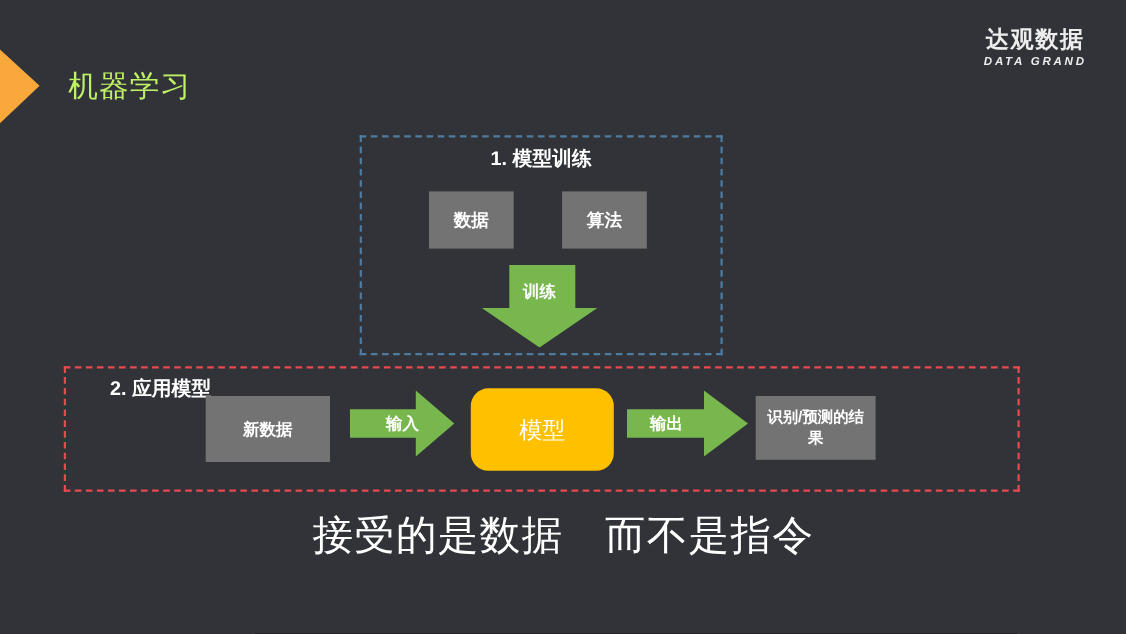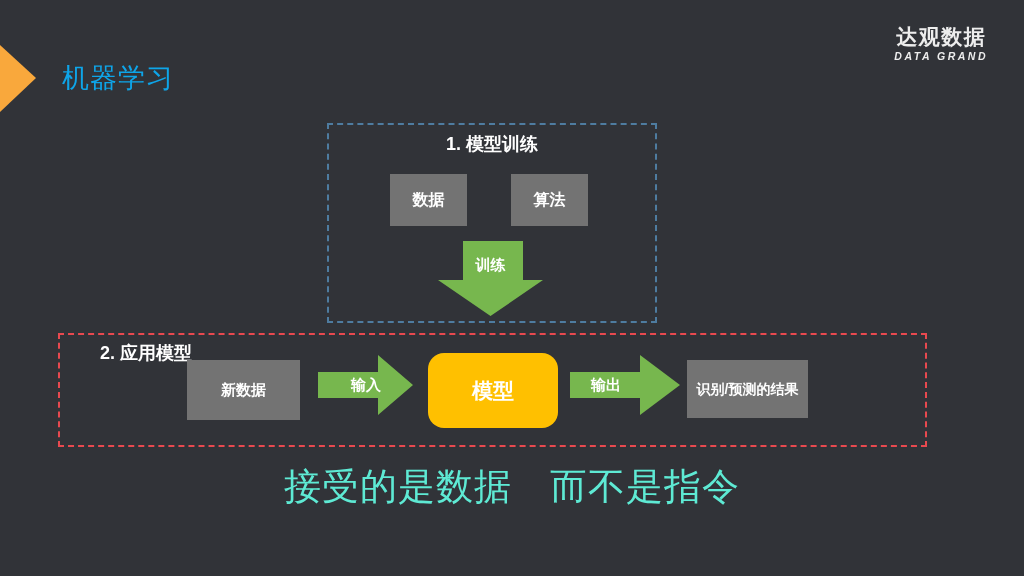--- a/index.html
+++ b/index.html
@@ -20,21 +20,21 @@
     width: 0; height: 0;
     border-top: 33px solid transparent;
     border-bottom: 34px solid transparent;
     border-left: 36px solid #F9A83C;
   }
   .slide-title {
     position: absolute;
     left: 62px; top: 60px;
     font-size: 27px;
     font-weight: 500;
-    color: #0ea5e9;
+    color: #bef264;
     letter-spacing: 1px;
   }
   .logo {
     position: absolute;
     right: 36px; top: 25px;
     text-align: center;
     color: #ededed;
   }
   .logo-cn {
     font-size: 21px;
@@ -74,31 +74,31 @@
     font-weight: 700;
     display: flex;
     align-items: center;
     justify-content: center;
     text-align: center;
     box-sizing: border-box;
   }
   .data-box  { left: 390px; top: 174px; width: 77px;  height: 52px; font-size: 16px; }
   .algo-box  { left: 511px; top: 174px; width: 77px;  height: 52px; font-size: 16px; }
   .newdata-box { left: 187px; top: 360px; width: 113px; height: 60px; font-size: 15px; }
-  .result-box  { left: 687px; top: 360px; width: 121px; height: 58px; font-size: 14px; line-height: 1.35; padding: 20px 4px; }
+  .result-box  { left: 687px; top: 360px; width: 109px; height: 58px; font-size: 14px; line-height: 1.35; padding: 20px 4px; }
 
   .model-box {
     position: absolute;
     left: 428px; top: 353px;
     width: 130px; height: 75px;
     background: #FFC000;
     border-radius: 16px;
     color: #ffffff;
     font-size: 21px;
-    font-weight: 700;
+    font-weight: 400;
     display: flex;
     align-items: center;
     justify-content: center;
   }
 
   
   .arrow-wrap { position: absolute; }
   .arrow-wrap svg { display: block; }
   .arrow-label {
     position: absolute;
@@ -133,21 +133,21 @@
   }
 
   
   .caption {
     position: absolute;
     left: 0; top: 462px;
     width: 1024px;
     text-align: center;
     font-size: 37px;
     font-weight: 300;
-    color: #5eead4;
+    color: #ffffff;
     letter-spacing: 1px;
   }
 </style>
 </head>
 <body>
 
 <div class="slide">
 
   <div class="chevron"></div>
   <div class="slide-title">机器学习</div>

